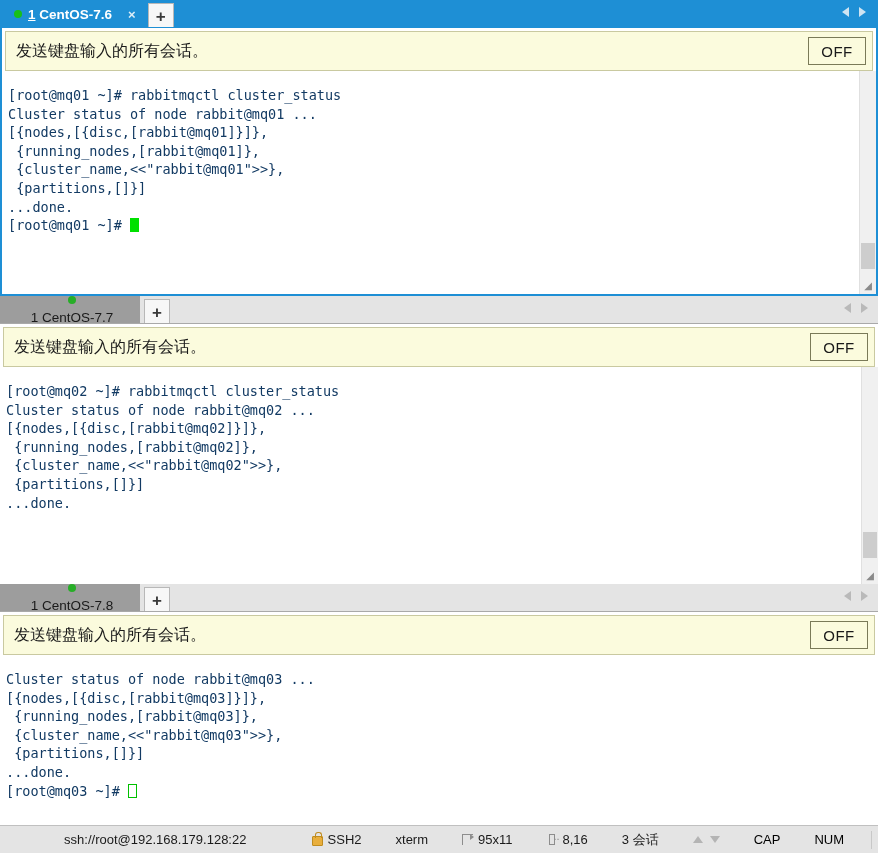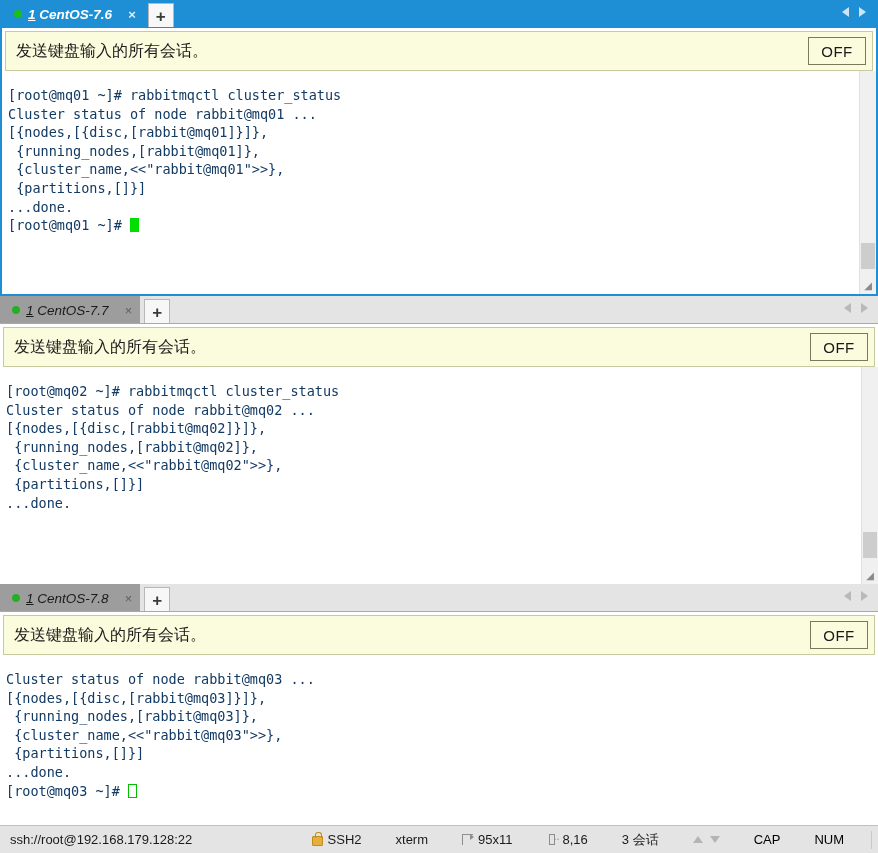--- a/index.html
+++ b/index.html
@@ -60,30 +60,30 @@
 
   .tab {
     height: 28px;
     display: flex;
     align-items: center;
     gap: 6px;
     padding: 0 8px 0 12px;
     font-size: 13.5px;
     position: relative;
     min-width: 140px;
-    font-style: italic;
   }
   .tab.sel-focused {
     background: #1e8fd5;
     color: #ffffff;
     font-weight: bold;
   }
   .tab.sel-unfocused {
     background: #9d9d9d;
     color: #1a1a1a;
+    flex-direction: column;
   }
   .dot {
     width: 8px; height: 8px;
     border-radius: 50%;
     background: #18c018;
     flex: 0 0 8px;
     display: inline-block;
   }
   .tab.sel-unfocused .dot { background: #27ae27; }
   .tab-label { white-space: nowrap; }
@@ -226,20 +226,21 @@
     flex: 0 0 28px;
     height: 28px;
     background: #e4e4e4;
     border-top: 1px solid #c0c0c0;
     display: flex;
     align-items: center;
     font-size: 13px;
     color: #1a1a1a;
     padding: 0 6px 0 10px;
     font-family: "Liberation Sans", sans-serif;
+    text-align: center;
   }
   .sb-left { flex: 1 1 auto; white-space: nowrap; }
   .sb-right {
     display: flex;
     align-items: center;
     gap: 12px;
     white-space: nowrap;
   }
   .sb-cell {
     display: flex;

